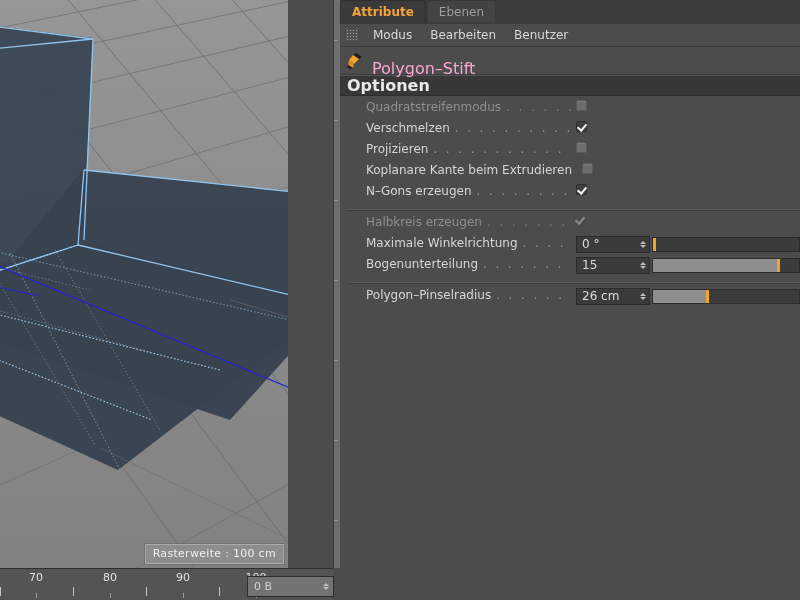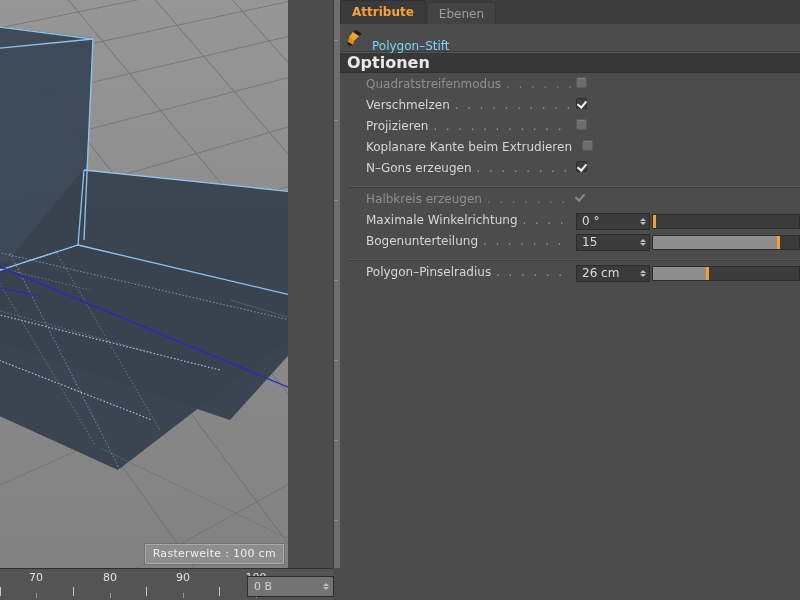--- a/index.html
+++ b/index.html
@@ -49,21 +49,21 @@
   .botbar .bb-sp{
     width:14px;display:flex;flex-direction:column;align-items:center;justify-content:center;
     color:#bdbdbd;font-size:7px;line-height:6px;
   }
   .corner-fill{position:absolute;left:333px;top:568px;width:7px;height:32px;background:#4c4c4c;}
 
   
   .panel{position:absolute;left:340px;top:0;width:460px;height:600px;background:#4c4c4c;}
 
   
-  .tabstrip{position:relative;height:24px;background:#3d3d3d;display:flex;align-items:flex-end;}
+  .tabstrip{position:relative;height:24px;background:#3d3d3d;display:flex;align-items:flex-start;}
   .tab{
     height:22px;line-height:22px;padding:0 11px;font-size:12px;
     color:#9e9e9e;background:#434343;margin-right:1px;
     border-top-left-radius:3px;border-top-right-radius:3px;
     border:1px solid #383838;border-bottom:none;
     box-sizing:border-box;
   }
   .tab.active{background:#3a3a3a;color:#f3a43a;font-weight:bold;border-color:#303030;height:24px;line-height:23px;}
 
   
@@ -81,21 +81,21 @@
     opacity:.85;
   }
   .menuitem{font-size:12px;color:#d8d8d8;padding:0 9px;line-height:22px;}
 
   
   .objrow{
     height:27px;display:flex;align-items:center;
     background:#4c4c4c;border-bottom:1px solid #3c3c3c;padding-left:6px;
   }
   .objicon{width:18px;height:18px;margin-right:8px;flex:none;}
-  .objtitle{font-size:12px;color:#7dd3fc;margin-top:16px;}
+  .objtitle{font-size:16px;color:#f9a8d4;margin-top:16px;}
 
   
   .sechead{
     height:19px;line-height:19px;background:#373737;
     color:#e8e8e8;font-weight:bold;font-size:16px;padding-left:7px;
     border-top:1px solid #555;border-bottom:1px solid #2f2f2f;
   }
 
   
   .rows{padding-top:4px;}
@@ -283,20 +283,26 @@
     </span>
   </div>
 
   <div class="panel">
 
     <div class="tabstrip">
       <div class="tab active">Attribute</div>
       <div class="tab">Ebenen</div>
     </div>
 
+    <div class="menubar">
+      <div class="grip"></div>
+      <div class="menuitem">Modus</div>
+      <div class="menuitem">Bearbeiten</div>
+      <div class="menuitem">Benutzer</div>
+    </div>
 
     <div class="objrow">
       <svg class="objicon" viewBox="0 0 18 18">
         <polygon points="10,1 16,5 13,7 7,3" fill="#1c1c1c"></polygon>
         <polygon points="7,3 13,7 8,12 3,8" fill="#f0a52a"></polygon>
         <polygon points="3,8 8,12 7,16 2,13" fill="#e08e1c"></polygon>
         <polygon points="2,13 7,16 4,17 1,15" fill="#1c1c1c"></polygon>
       </svg>
       <div class="objtitle">Polygon–Stift</div>
     </div>

